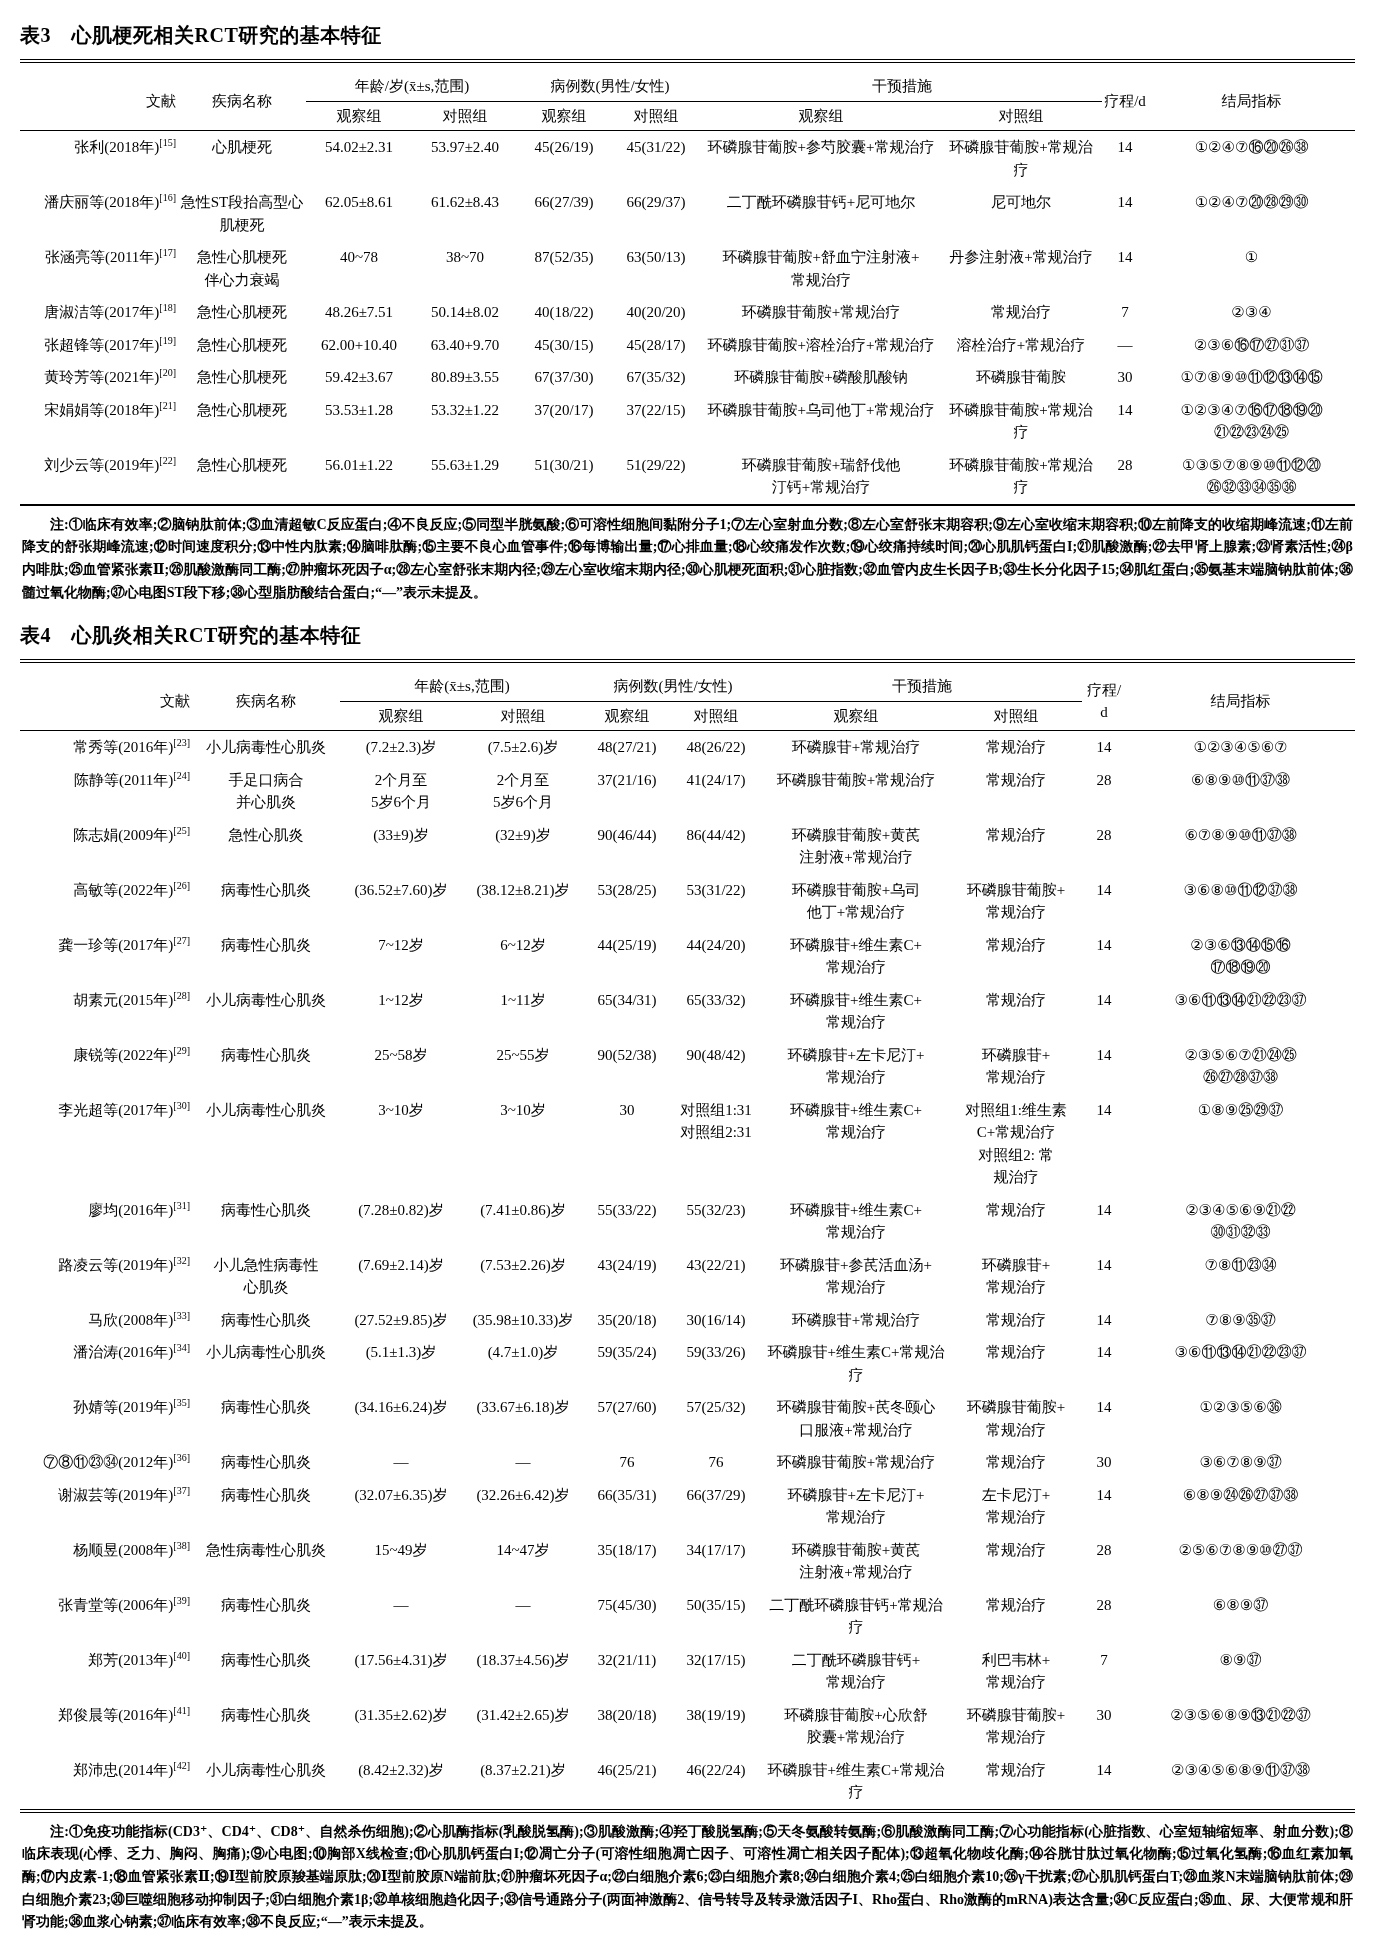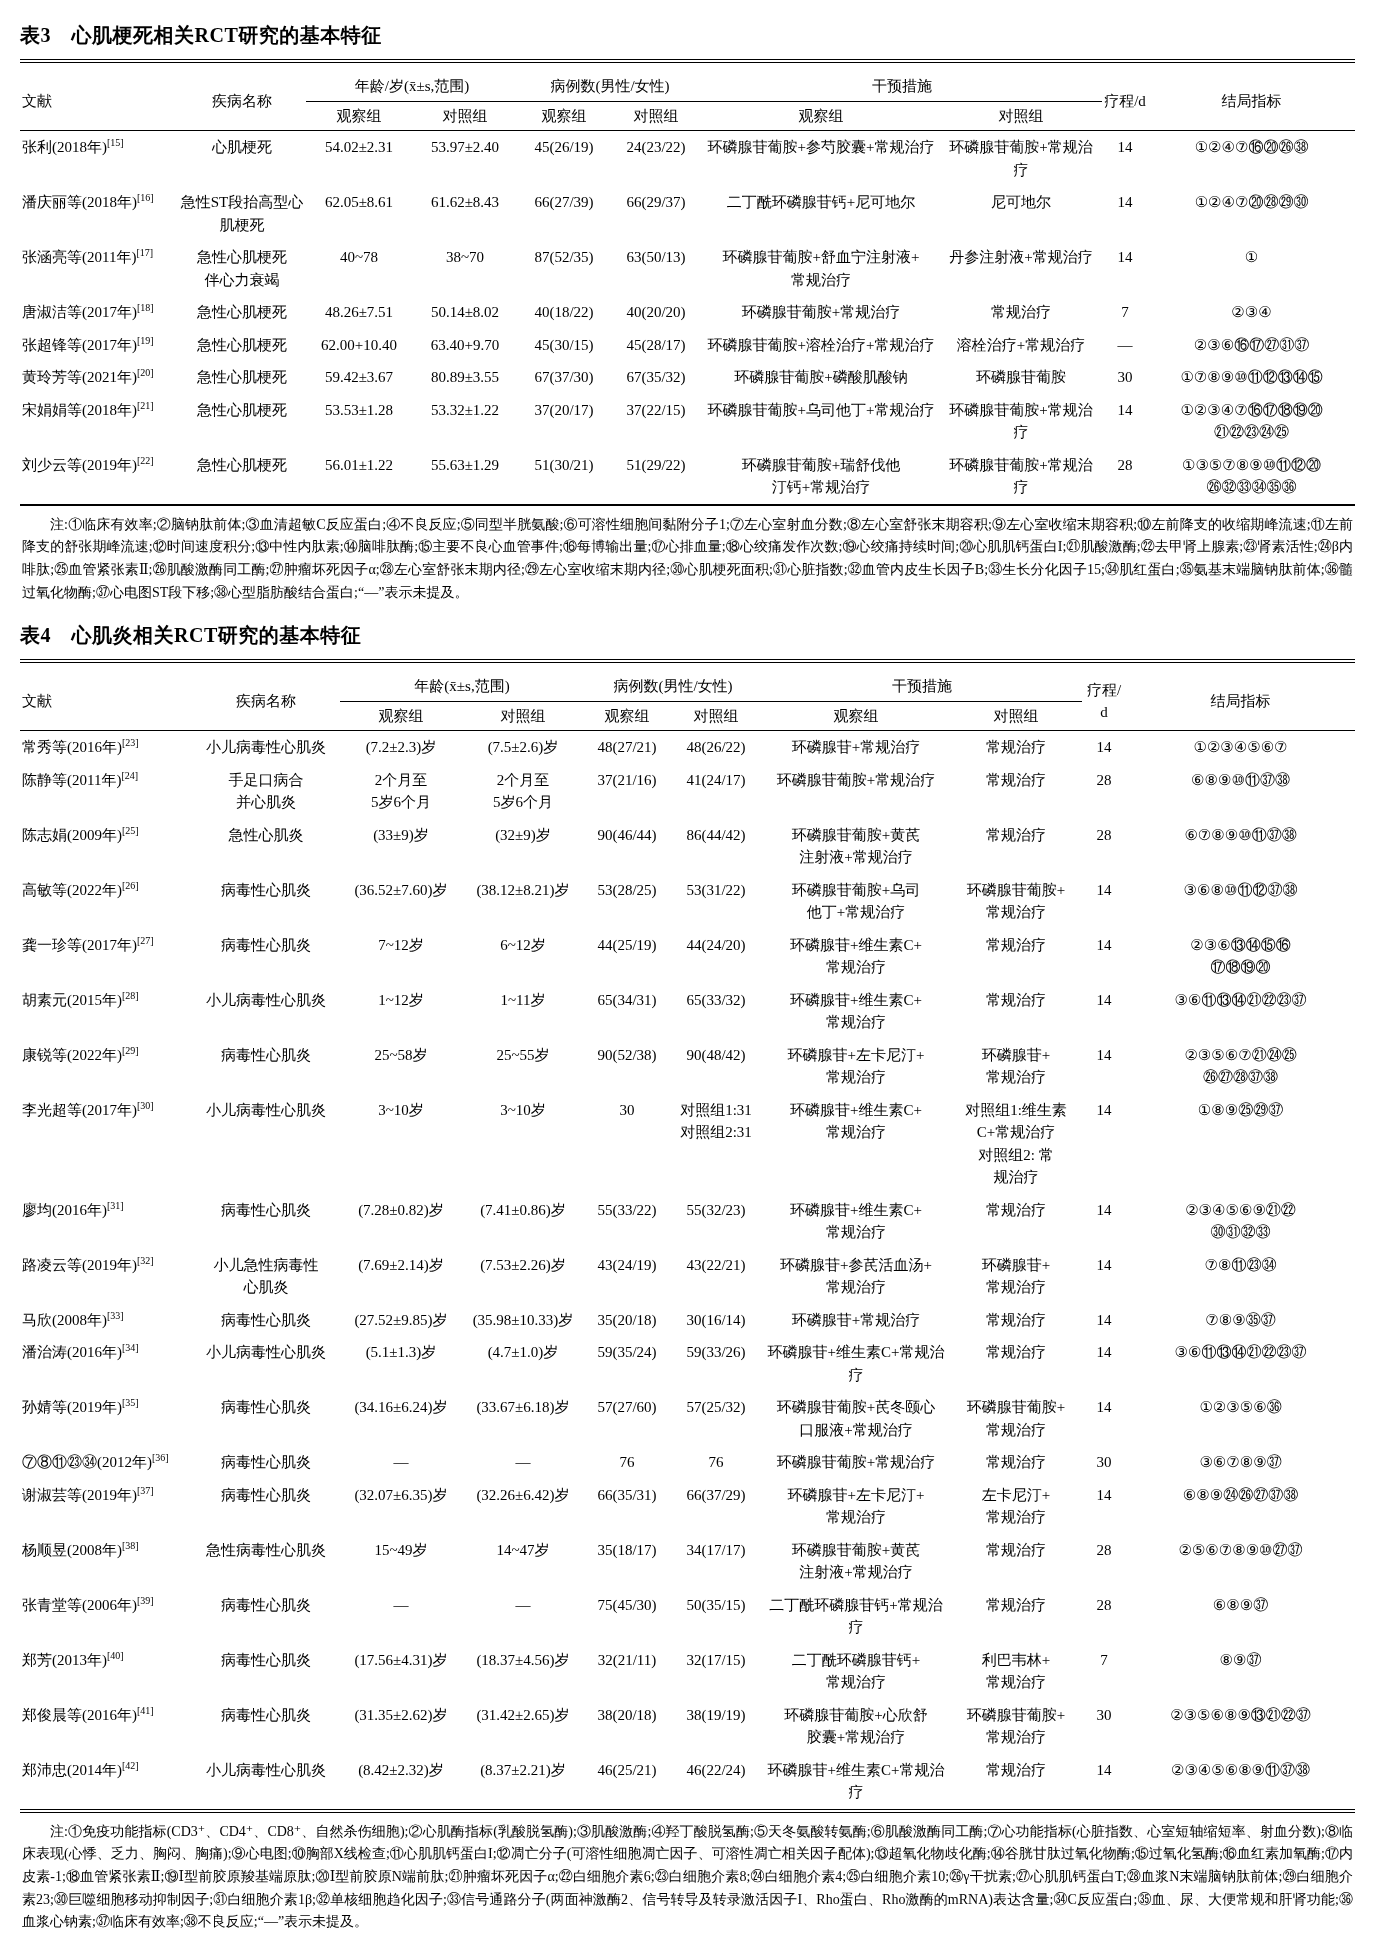--- a/index.html
+++ b/index.html
@@ -14,31 +14,31 @@
     margin:4px 0 10px 0; letter-spacing:0.5px;
   }
   table { width:100%; border-collapse:collapse; table-layout:fixed; }
   .tbl { border-top:4px double #000; }
   .tbl thead tr.grp-row th { padding-top:12px; }
   .tbl th, .tbl td {
     font-weight:normal; font-size:15px; text-align:center;
     padding:3px 2px; vertical-align:top; white-space:pre-line; line-height:1.5;
     word-break:break-all; overflow-wrap:anywhere;
   }
-  .tbl th.ref, .tbl td.ref { text-align:left; padding-left:2px; word-break:keep-all; }
+  .tbl th.ref, .tbl td.ref { text-align:right; padding-left:2px; word-break:keep-all; }
   .tbl th { vertical-align:middle; }
   .tbl th.grp { border-bottom:1.2px solid #000; }
   .tbl tbody { border-top:1.8px solid #000; }
   .tbl3 tbody { border-bottom:2px solid #000; }
   .tbl4 tbody { border-bottom:4px double #000; }
   .tbl tbody td { padding-top:5px; padding-bottom:5px; }
   sup { font-size:10px; line-height:0; }
   .note {
     font-size:14px; line-height:1.62; margin:8px 2px 14px 2px;
-    text-align:justify; text-indent:2em;
+    text-align:justify; text-indent:2em;font-weight:bold;
   }
   .footer {
     margin-top:auto; display:flex; justify-content:space-between;
     font-size:15px; padding-top:8px;
   }
 </style>
 </head>
 <body>
 
 <h2 class="tbl-title">表3　心肌梗死相关RCT研究的基本特征</h2>
@@ -76,21 +76,21 @@
     </tr>
   </thead>
   <tbody>
 
       <tr>
         <td class="ref"><span>张利(2018年)</span><sup>[15]</sup></td>
         <td>心肌梗死</td>
         <td>54.02±2.31</td>
         <td>53.97±2.40</td>
         <td>45(26/19)</td>
-        <td>24(23/22)</td>
+        <td>45(31/22)</td>
         <td>环磷腺苷葡胺+参芍胶囊+常规治疗</td>
         <td>环磷腺苷葡胺+常规治疗</td>
         <td>14</td>
         <td>①②④⑦⑯⑳㉖㊳</td>
       </tr>
 
       <tr>
         <td class="ref"><span>潘庆丽等(2018年)</span><sup>[16]</sup></td>
         <td>急性ST段抬高型心肌梗死</td>
         <td>62.05±8.61</td>

